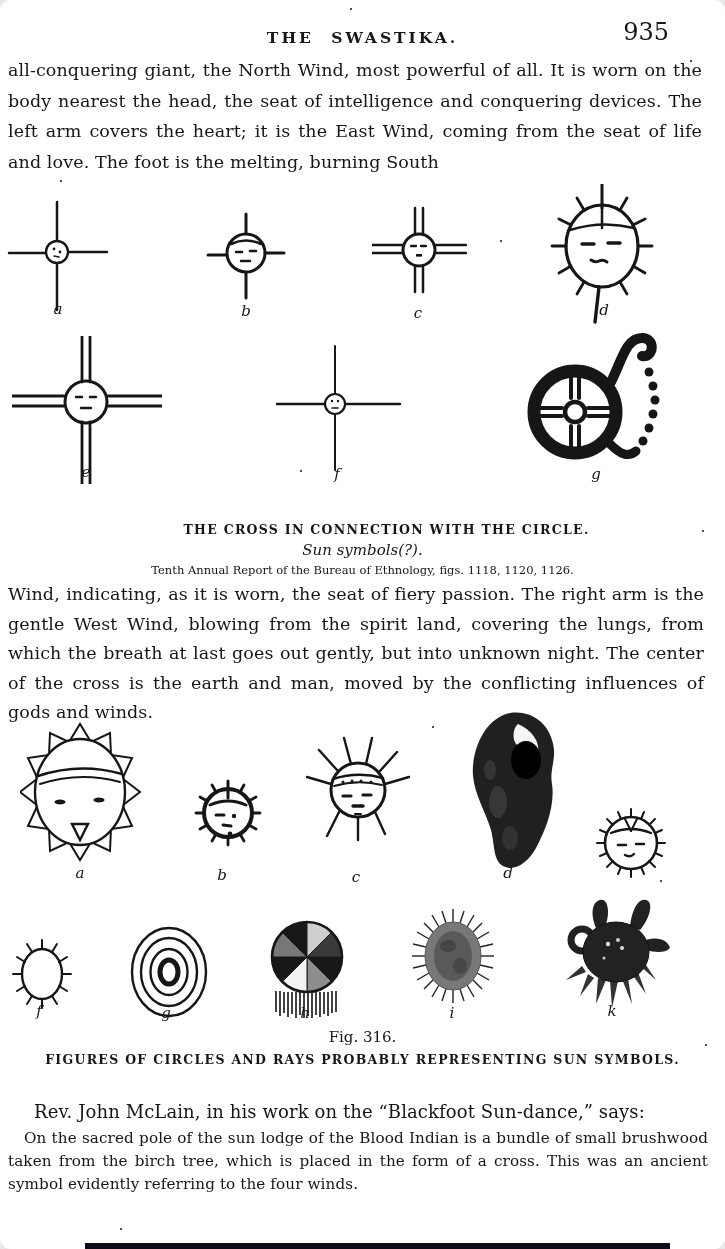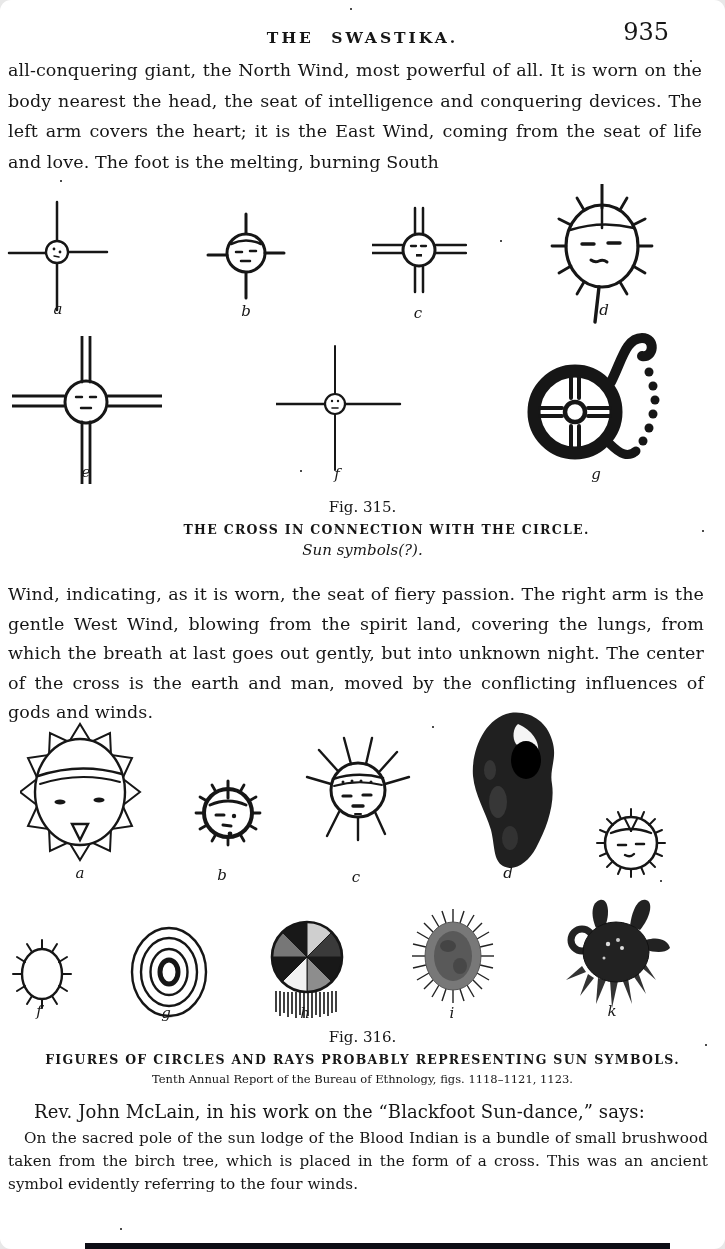--- a/index.html
+++ b/index.html
@@ -147,23 +147,23 @@
         <circle cx="131" cy="98" r="4.5"></circle>
         <circle cx="125" cy="111" r="4.5"></circle>
       <circle cx="117" cy="122" r="4"></circle>
     </g>
   </svg>
 
   <div class="abs figlabel" style="left:73px;top:463px;">e</div>
   <div class="abs figlabel" style="left:324px;top:465px;">f</div>
   <div class="abs figlabel" style="left:583px;top:465px;">g</div>
 
-  <div class="abs cap-num" style="top:498px;left:0;">Fig. 315.</div>
   <div class="abs cap-title" style="top:522px;left:0;padding-left:24px;">THE CROSS IN CONNECTION WITH THE CIRCLE.</div>
   <div class="abs cap-sub" style="top:541px;left:0;font-style:italic;">Sun symbols(?).</div>
+  <div class="abs cap-src" style="top:563px;left:0;">Tenth Annual Report of the Bureau of Ethnology, figs. 1118, 1120, 1126.</div>
 
   <div class="abs para" style="top:580px;left:8px;width:696px;line-height:29.5px;">Wind, indicating, as it is worn, the seat of fiery passion.  The right arm is the gentle West Wind, blowing from the spirit land, covering the lungs, from which the breath at last goes out gently, but into unknown night.  The center of the cross is the earth and man, moved by the conflicting influences of gods and winds.</div>
 
   <svg class="abs" style="left:20px;top:712px;" width="125" height="155">
     <path d="M120,80 L102.5,93.5 L112,114 L91,117 L90,139 L71,130 L60,148 L49,130 L30,139 L29,117 L8,114 L17.5,93.5 L0,80 L17.5,66.5 L8,46 L29,43 L30,21 L49,30 L60,12 L71,30 L90,21 L91,43 L112,46 L102.5,66.5 Z" fill="#fff" stroke="#161616" stroke-width="2"></path>
     <ellipse cx="60" cy="80" rx="45" ry="53" fill="#fff" stroke="#161616" stroke-width="2.4"></ellipse>
     <path class="ln" d="M18,64 Q60,50 102,62" stroke-width="2.4"></path>
     <path class="ln" d="M20,72 Q60,59 100,70" stroke-width="2"></path>
     <ellipse class="fl" cx="40" cy="90" rx="5.5" ry="2.5"></ellipse>
     <ellipse class="fl" cx="79" cy="88" rx="5.5" ry="2.5"></ellipse>
@@ -372,21 +372,20 @@
   </svg>
 
   <div class="abs figlabel" style="left:26px;top:1002px;">f</div>
   <div class="abs figlabel" style="left:153px;top:1004px;">g</div>
   <div class="abs figlabel" style="left:292px;top:1004px;">h</div>
   <div class="abs figlabel" style="left:439px;top:1004px;">i</div>
   <div class="abs figlabel" style="left:599px;top:1002px;">k</div>
 
   <div class="abs cap-num" style="top:1028px;left:0;">Fig. 316.</div>
   <div class="abs cap-title" style="top:1052px;left:0;">FIGURES OF CIRCLES AND RAYS PROBABLY REPRESENTING SUN SYMBOLS.</div>
-  <div class="abs cap-src" style="top:1072px;left:0;">Tenth Annual Report of the Bureau of Ethnology, figs. 1118–1121, 1123.</div>
 
   <div class="abs para" style="top:1097px;left:8px;width:700px;text-indent:26px;font-size:18px;">Rev. John McLain, in his work on the “Blackfoot Sun-dance,” says:</div>
 
   <div class="abs para" style="top:1127px;left:8px;width:700px;font-size:15.2px;line-height:23px;text-indent:16px;">On the sacred pole of the sun lodge of the Blood Indian is a bundle of small brushwood taken from the birch tree, which is placed in the form of a cross.  This was an ancient symbol evidently referring to the four winds.</div>
 
   <div class="speck" style="left:350px;top:8px;width:2px;height:2px;"></div>
   <div class="speck" style="left:690px;top:60px;width:2px;height:2px;"></div>
   <div class="speck" style="left:60px;top:180px;width:2px;height:2px;"></div>
   <div class="speck" style="left:500px;top:240px;width:2px;height:2px;"></div>
   <div class="speck" style="left:300px;top:470px;width:2px;height:2px;"></div>

